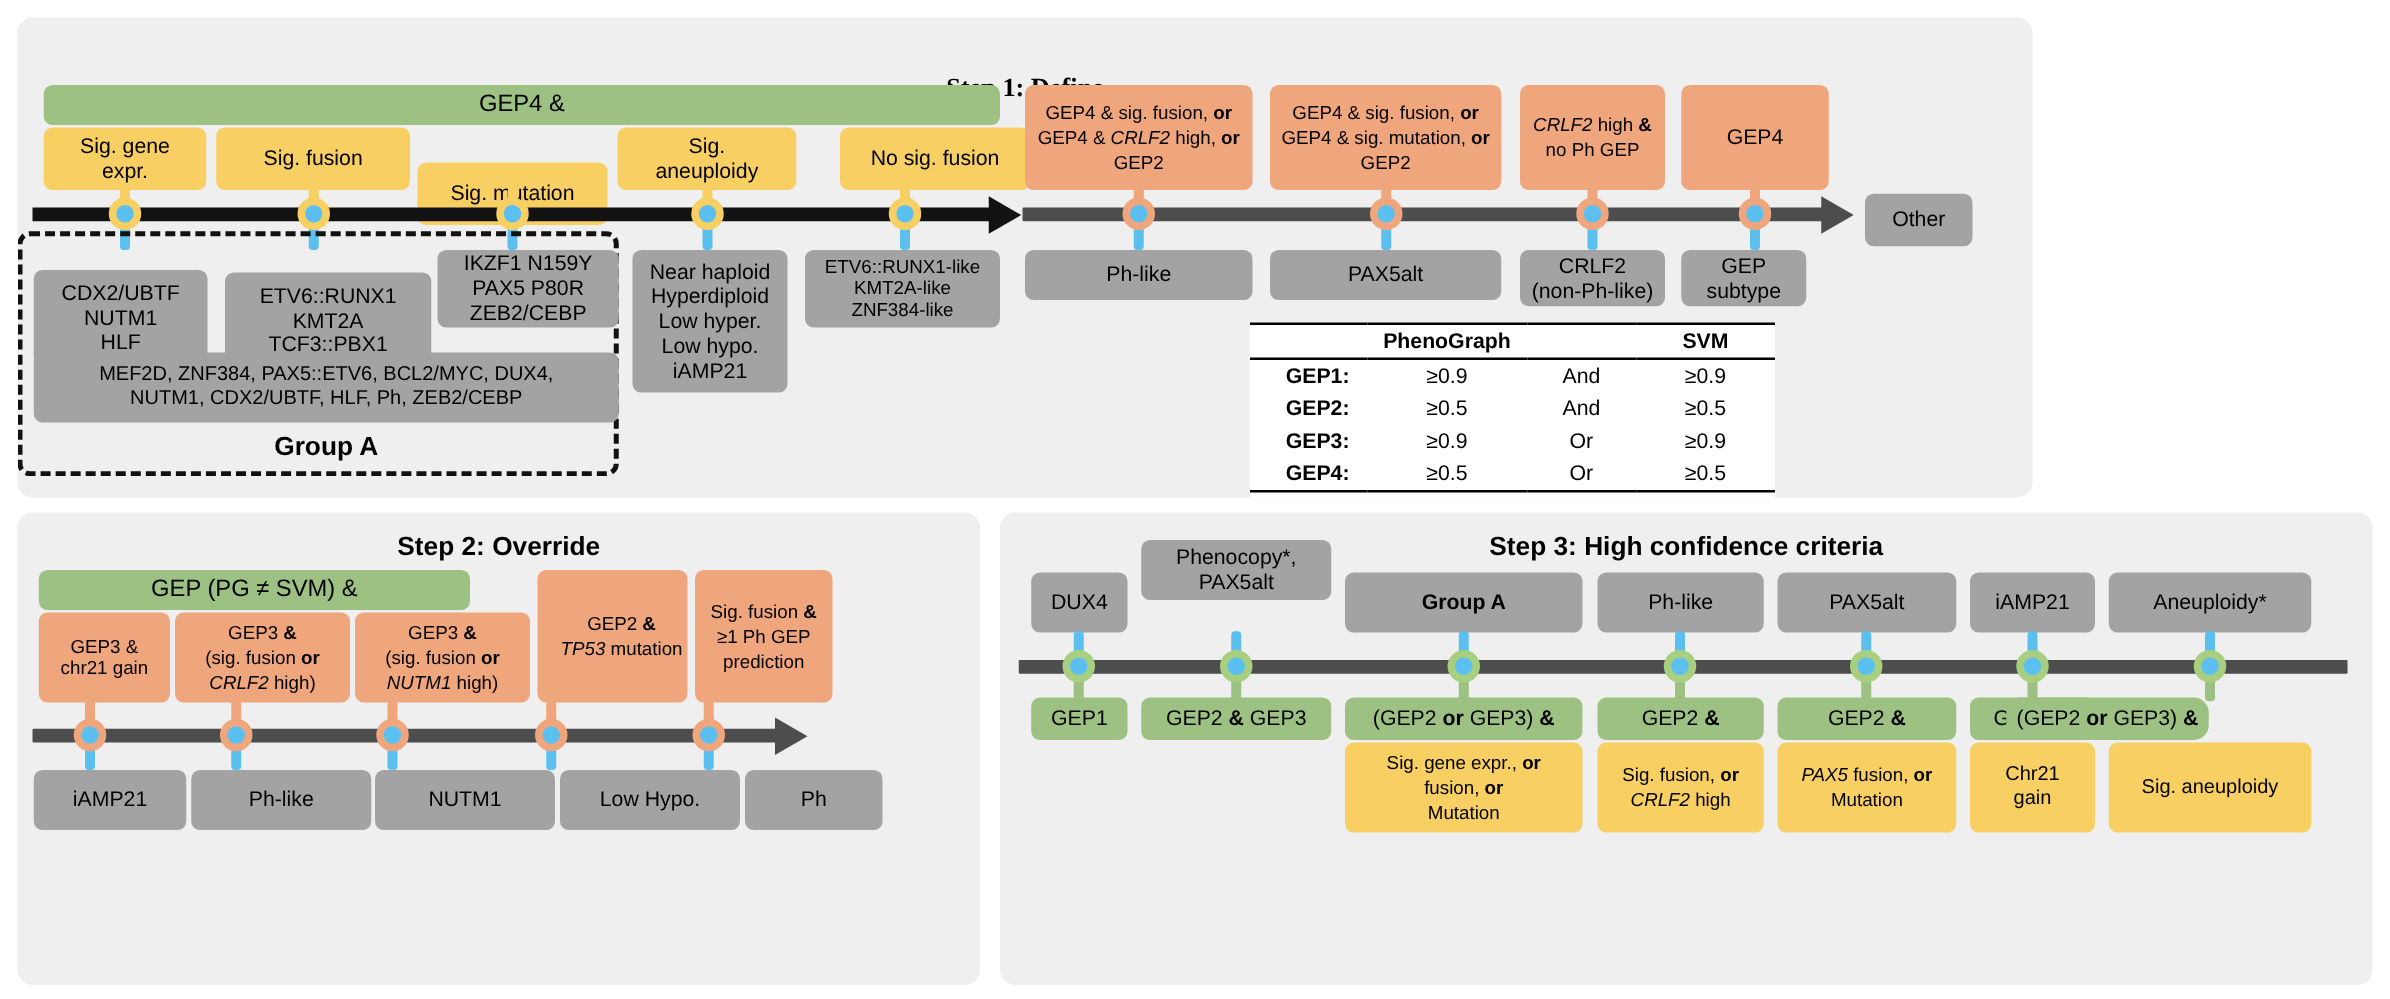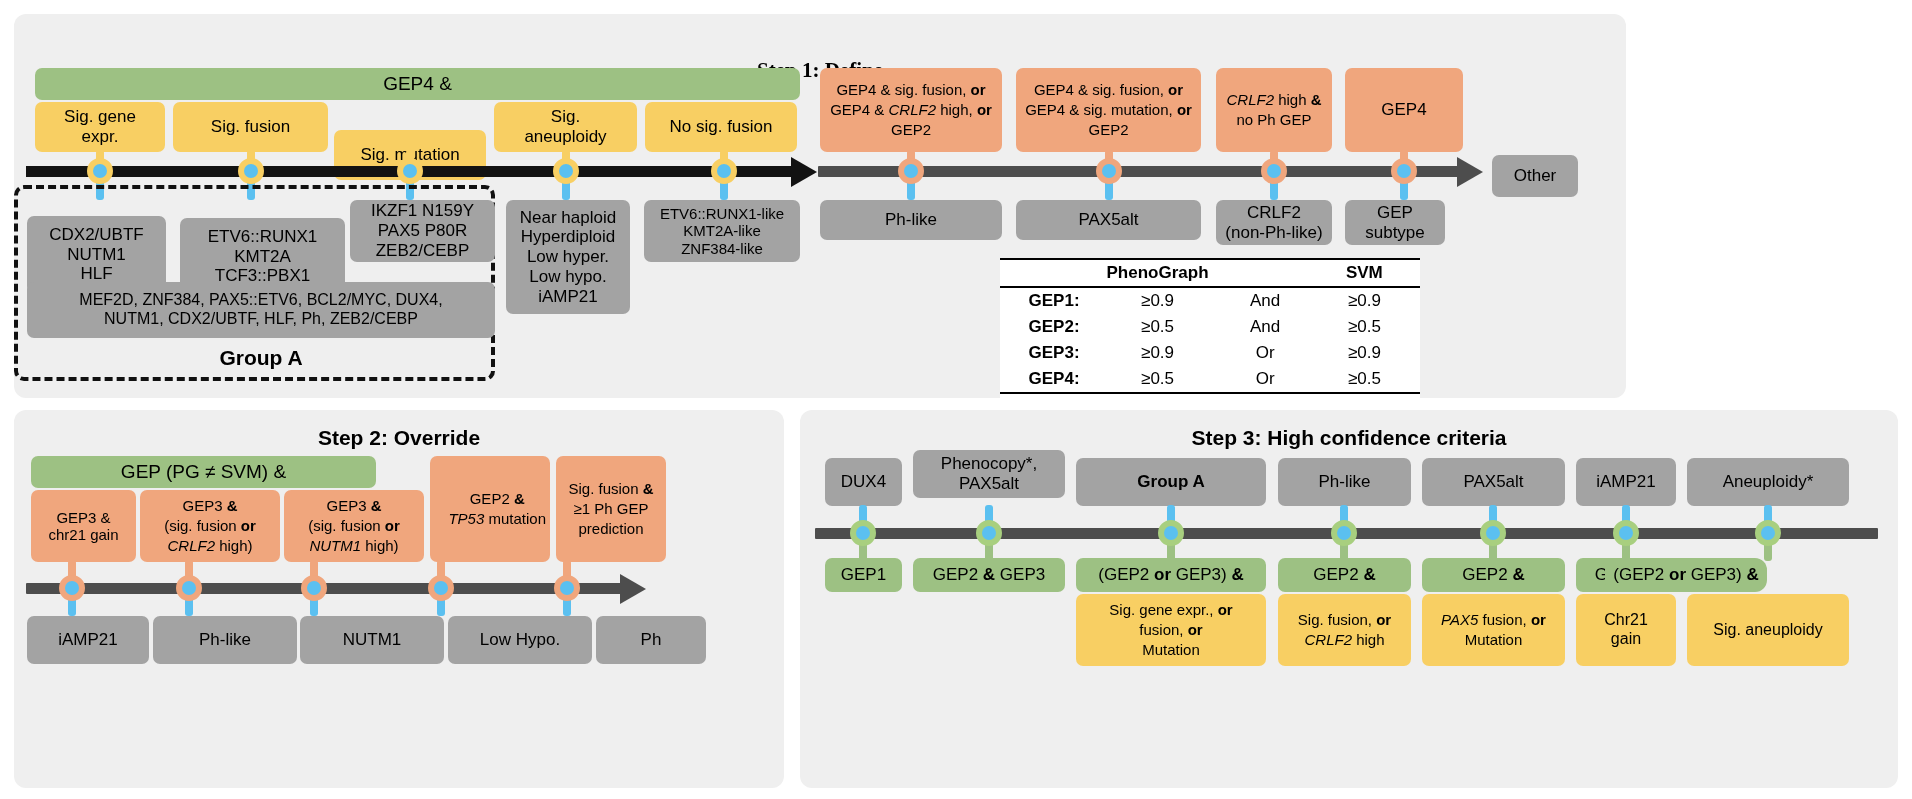--- a/index.html
+++ b/index.html
@@ -129,21 +129,21 @@
 </div>
 
 <div class="box green" style="left:35px; top:68px; width:765px; height:32px; font-size:19px;">GEP4 &amp;</div>
 
 <div class="box yellow" style="left:35px; top:102px; width:130px; height:50px;">Sig. gene
 expr.</div>
 <div class="box yellow" style="left:173px; top:102px; width:155px; height:50px;">Sig. fusion</div>
 <div class="box yellow" style="left:334px; top:102px; width:152px; height:50px;margin-top:28px;">Sig. mutation</div>
 <div class="box yellow" style="left:494px; top:102px; width:143px; height:50px;">Sig.
 aneuploidy</div>
-<div class="box yellow" style="left:645px; top:102px; width:152px; height:50px;">No sig. fusion</div>
+<div class="box yellow" style="left:672px; top:102px; width:152px; height:50px;">No sig. fusion</div>
 
 <div class="box orange" style="left:820px; top:68px; width:182px; height:84px;"><span><span class="small">GEP4 &amp; sig. fusion, <b>or</b><br>GEP4 &amp; <i>CRLF2</i> high, <b>or</b><br>GEP2</span></span></div>
 <div class="box orange" style="left:1016px; top:68px; width:185px; height:84px;"><span><span class="small">GEP4 &amp; sig. fusion, <b>or</b><br>GEP4 &amp; sig. mutation, <b>or</b><br>GEP2</span></span></div>
 <div class="box orange" style="left:1216px; top:68px; width:116px; height:84px;"><span><span class="small"><i>CRLF2</i> high <b>&amp;</b><br>no Ph GEP</span></span></div>
 <div class="box orange" style="left:1345px; top:68px; width:118px; height:84px;">GEP4</div>
 
 <div class="axis-black" style="left:26px; top:166px; width:766px;"></div>
 <div class="arrowhead ah-black" style="left:791px; top:157px;"></div>
 <div class="axis" style="left:818px; top:166px; width:640px;"></div>
 <div class="arrowhead ah-grey" style="left:1457px; top:157px;"></div>
@@ -291,21 +291,21 @@
 <div class="box blue" style="left:153px; top:616px; width:144px; height:48px;">Ph-like</div>
 <div class="box blue" style="left:300px; top:616px; width:144px; height:48px;">NUTM1</div>
 <div class="box blue" style="left:448px; top:616px; width:144px; height:48px;">Low Hypo.</div>
 <div class="box blue" style="left:596px; top:616px; width:110px; height:48px;">Ph</div>
 
 <div class="panel" style="left:800px; top:410px; width:1098px; height:378px;">
   <div class="panel-title" style="top:16px;">Step 3: High confidence criteria</div>
 </div>
 
 <div class="box blue" style="left:825px; top:458px; width:77px; height:48px;">DUX4</div>
-<div class="box blue" style="left:913px; top:450px; width:152px; height:48px;">Phenocopy*,
+<div class="box blue" style="left:913px; top:432px; width:152px; height:48px;">Phenocopy*,
 PAX5alt</div>
 <div class="box blue" style="left:1076px; top:458px; width:190px; height:48px;"><b>Group A</b></div>
 <div class="box blue" style="left:1278px; top:458px; width:133px; height:48px;">Ph-like</div>
 <div class="box blue" style="left:1422px; top:458px; width:143px; height:48px;">PAX5alt</div>
 <div class="box blue" style="left:1576px; top:458px; width:100px; height:48px;">iAMP21</div>
 <div class="box blue" style="left:1687px; top:458px; width:162px; height:48px;">Aneuploidy*</div>
 
 <div class="axis" style="left:815px; top:528px; width:1063px;"></div>
 
 <div class="stem stem-blue" style="left:859px; top:505px; height:22px;"></div>

